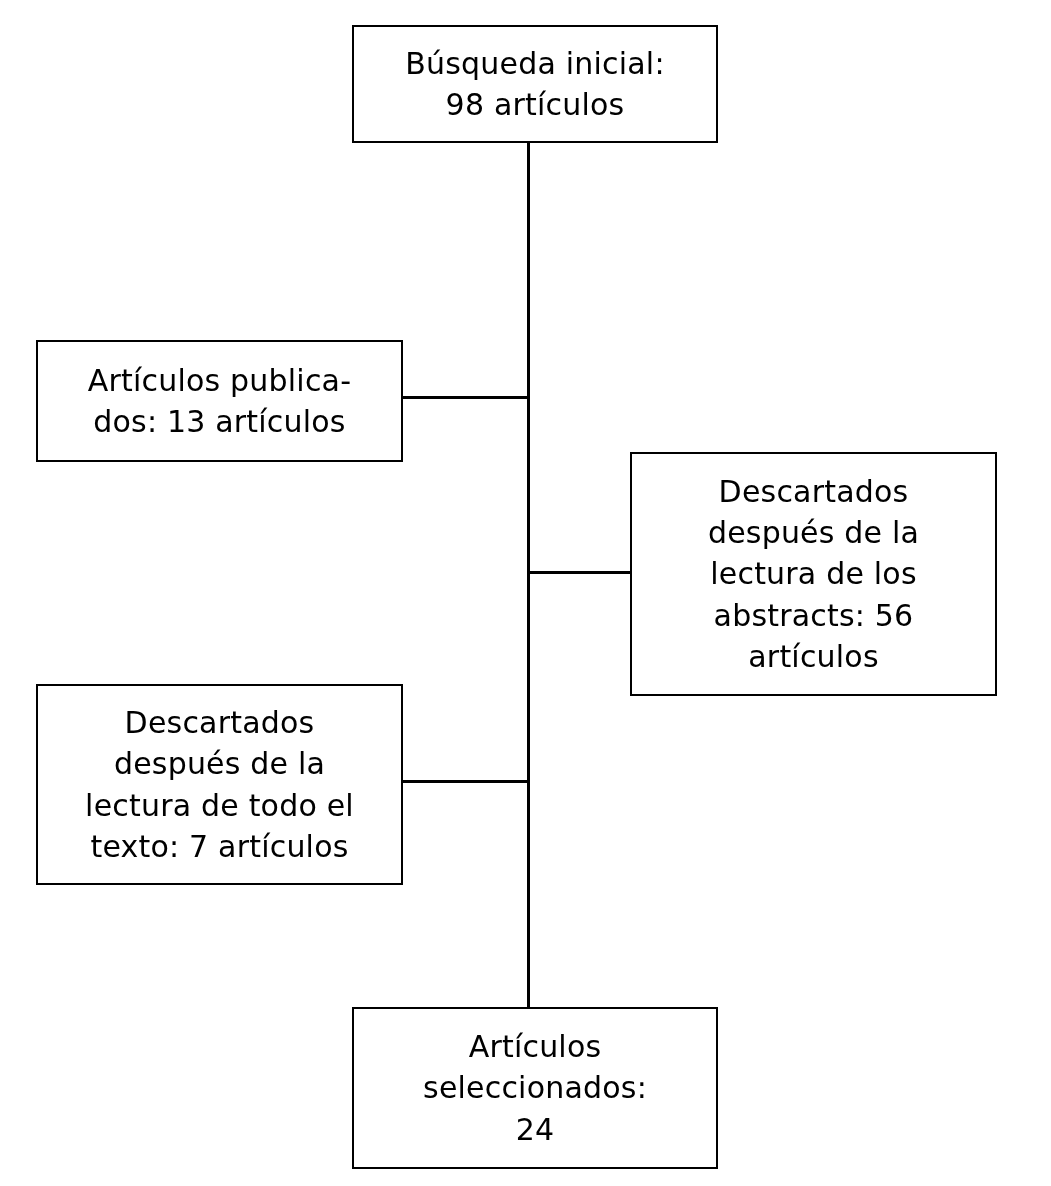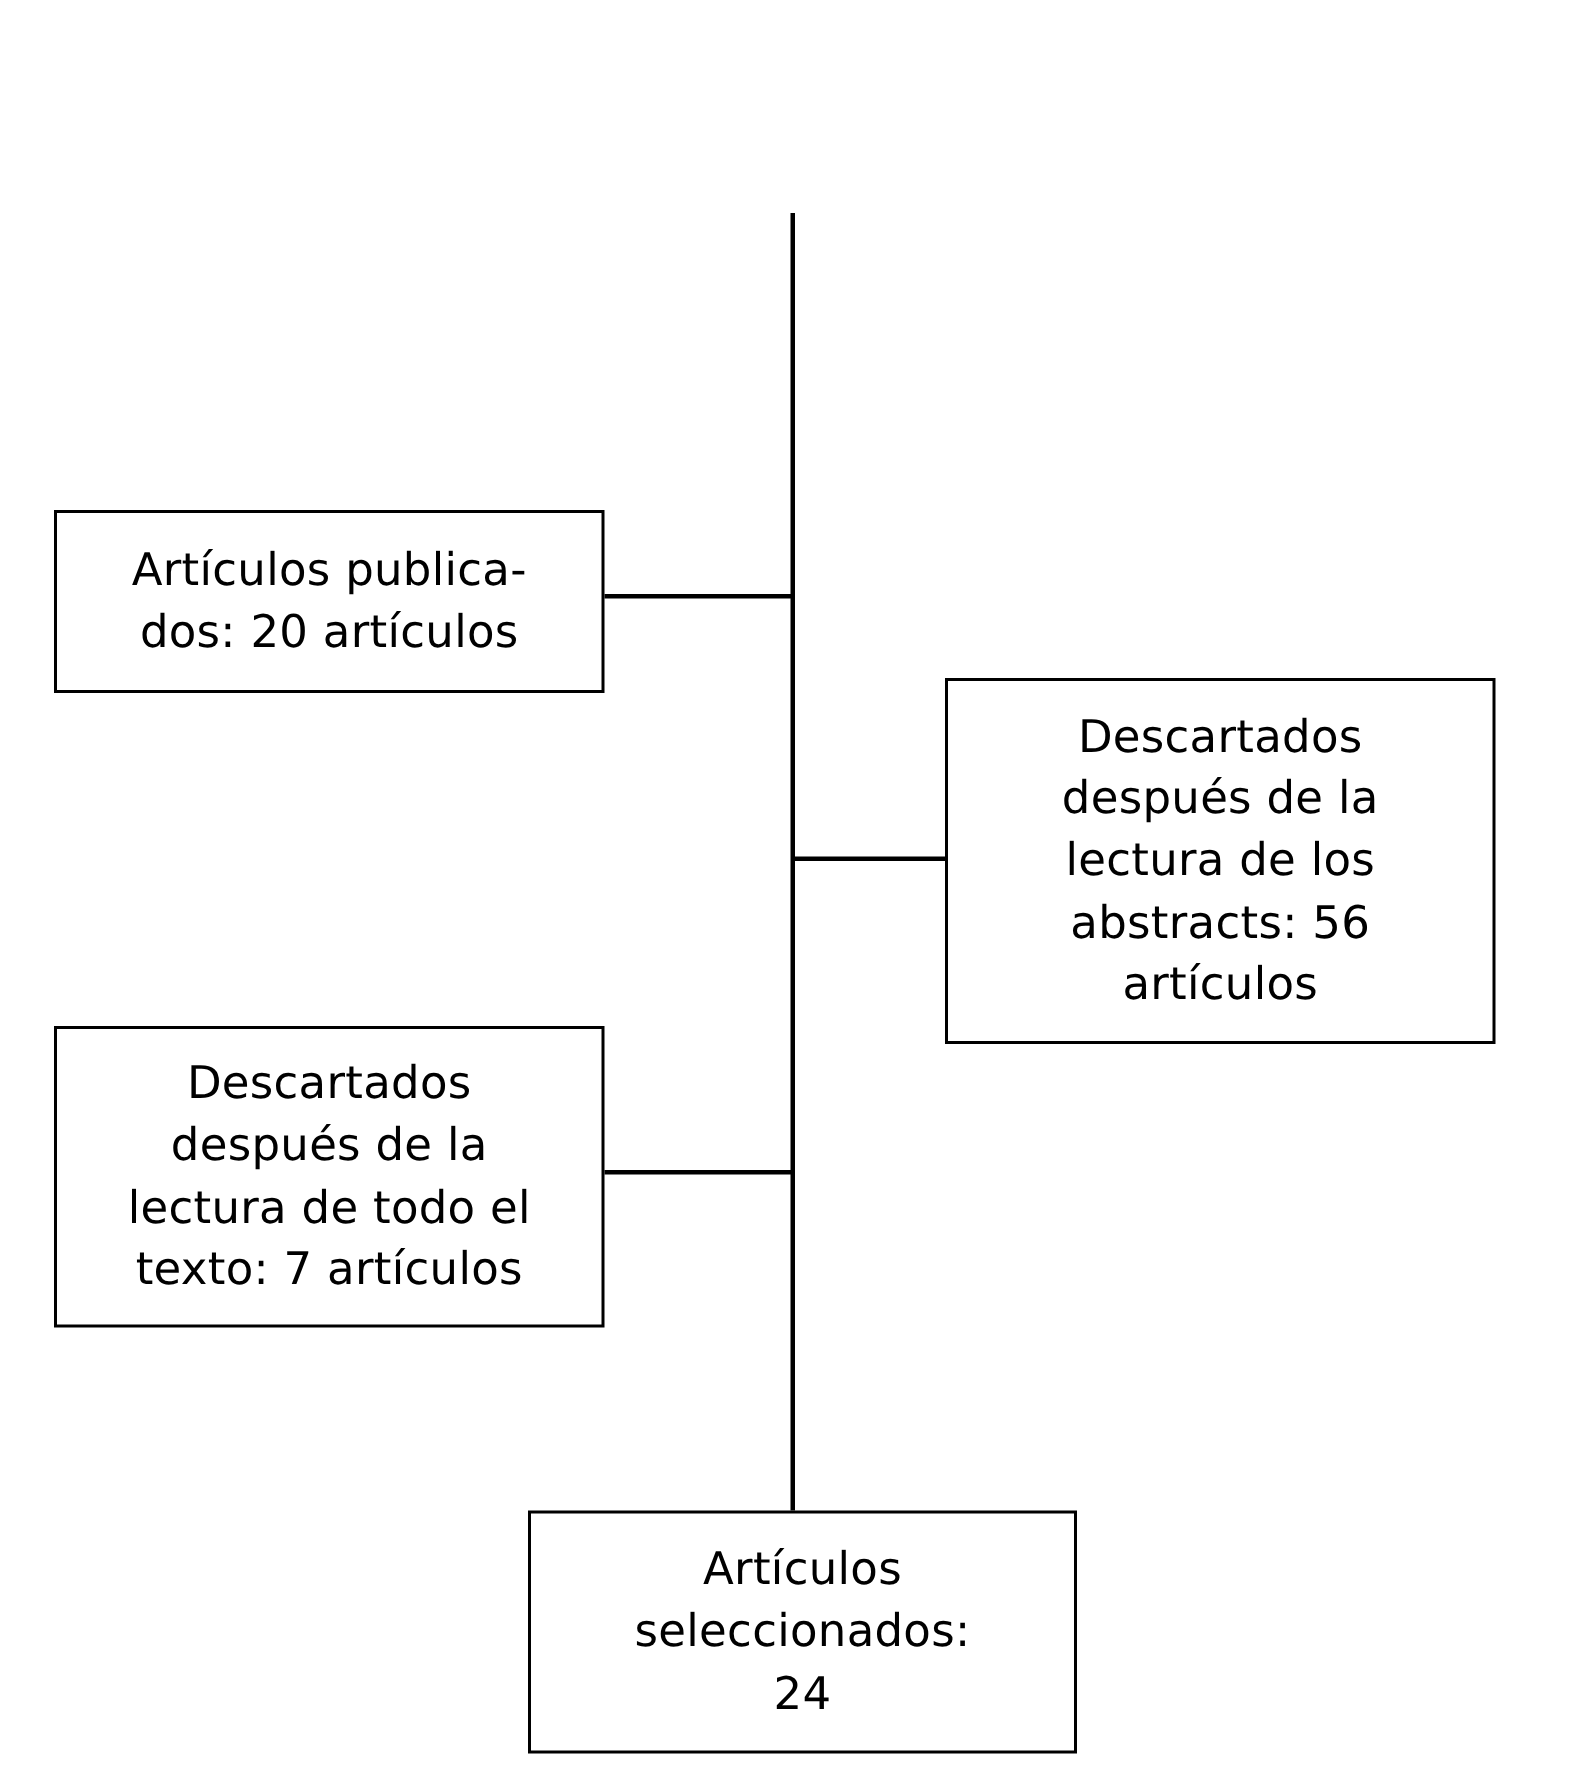--- a/index.html
+++ b/index.html
@@ -57,24 +57,28 @@
 </head>
 <body>
 
 <div id="flowchart">
 
   <div class="edge" id="edge-trunk"></div>
   <div class="edge" id="edge-to-published"></div>
   <div class="edge" id="edge-to-abstracts"></div>
   <div class="edge" id="edge-to-fulltext"></div>
 
+  <div class="node" id="node-initial-search">
+    <span class="txt">Búsqueda inicial:
+98 artículos</span>
+  </div>
 
   <div class="node" id="node-published">
     <span class="txt">Artículos publica-
-dos: 20 artículos</span>
+dos: 13 artículos</span>
   </div>
 
   <div class="node" id="node-discard-abstract">
     <span class="txt">Descartados
 después de la
 lectura de los
 abstracts: 56
 artículos</span>
   </div>
 

